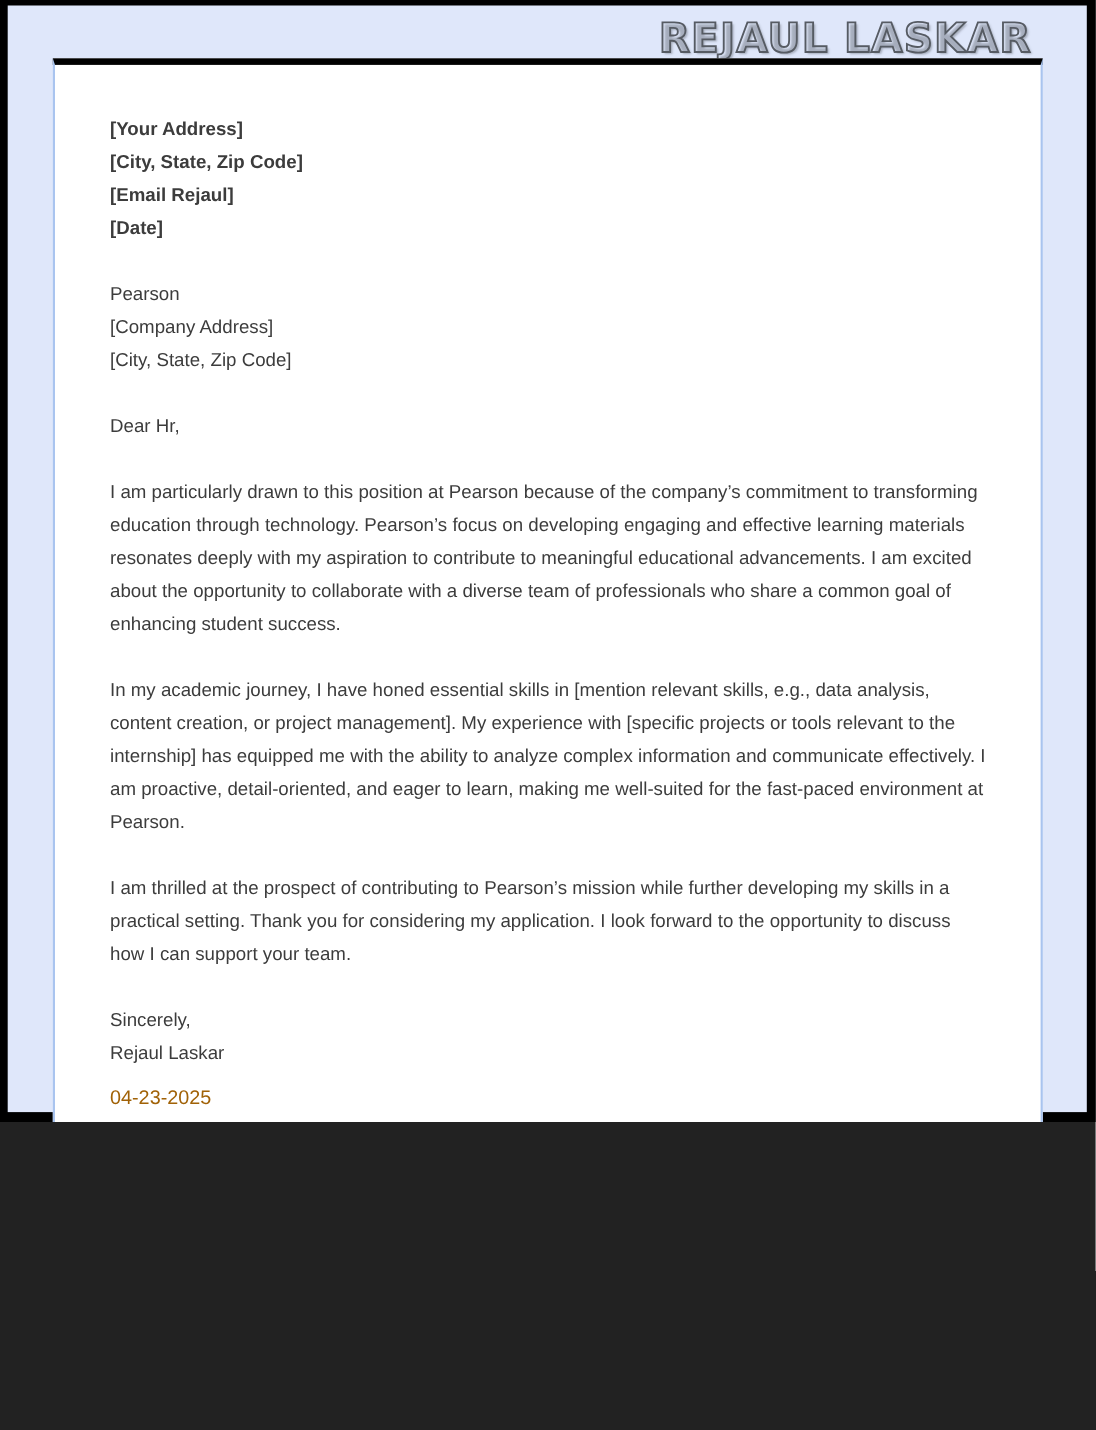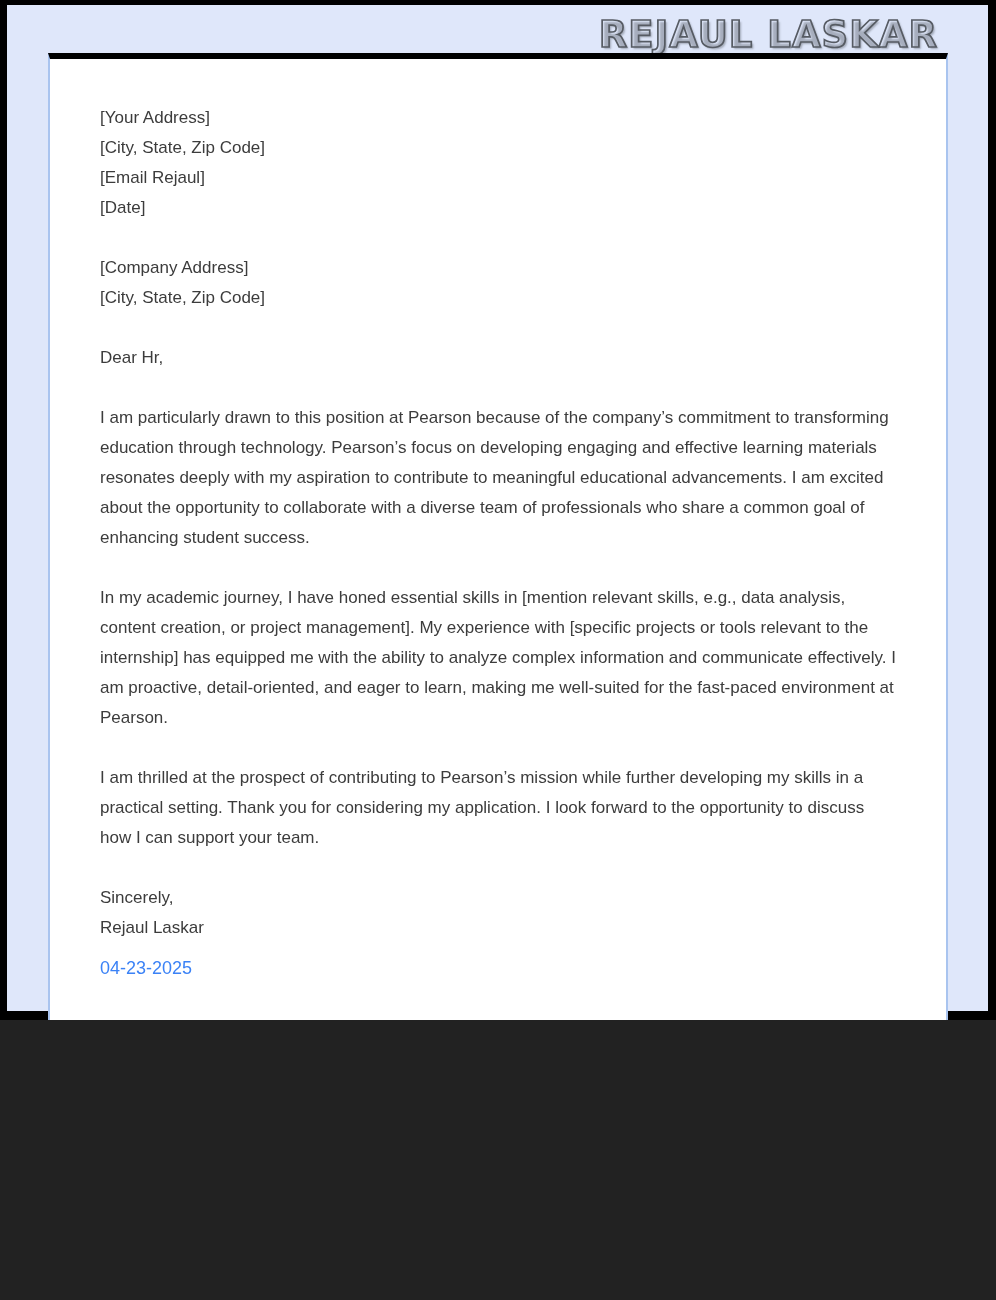--- a/index.html
+++ b/index.html
@@ -55,21 +55,21 @@
     background: #ffffff;
     border: 2px solid #a9c4ef;
     border-top: 6px solid #000000;
     padding: 44px 50px 0 50px;
     font-size: 17px;
     line-height: 30px;
     color: #3c3c3c;
   }
 
   .block { margin-top: 30px; }
-  .block.first { margin-top: 0; }
+  .block.first { margin-top: 0; font-weight: bold; }
 
   .para { margin-top: 30px; }
 
   .date-line {
     margin-top: 10px;
     font-size: 18px;
   }
 
   .watermark {
     position: absolute;
@@ -93,32 +93,33 @@
   <div class="doc">
 
     <div class="block first">
       <div>[Your Address]</div>
       <div>[City, State, Zip Code]</div>
       <div>[Email Rejaul]</div>
       <div>[Date]</div>
     </div>
 
     <div class="block">
+      <div>Pearson</div>
       <div>[Company Address]</div>
       <div>[City, State, Zip Code]</div>
     </div>
 
     <div class="block">Dear Hr,</div>
 
     <p class="para">I am particularly drawn to this position at Pearson because of the company’s commitment to transforming education through technology. Pearson’s focus on developing engaging and effective learning materials resonates deeply with my aspiration to contribute to meaningful educational advancements. I am excited about the opportunity to collaborate with a diverse team of professionals who share a common goal of enhancing student success.</p>
     <p class="para">In my academic journey, I have honed essential skills in [mention relevant skills, e.g., data analysis, content creation, or project management]. My experience with [specific projects or tools relevant to the internship] has equipped me with the ability to analyze complex information and communicate effectively. I am proactive, detail-oriented, and eager to learn, making me well-suited for the fast-paced environment at Pearson.</p>
     <p class="para">I am thrilled at the prospect of contributing to Pearson’s mission while further developing my skills in a practical setting. Thank you for considering my application. I look forward to the opportunity to discuss how I can support your team.</p>
 
     <div class="block">
       <div>Sincerely,</div>
       <div>Rejaul Laskar</div>
     </div>
 
-    <div class="date-line" style="color: #3b82f6;">04-23-2025</div>
+    <div class="date-line" style="color: #a16207;">04-23-2025</div>
 
     <div class="watermark">Lazyapply.com</div>
   </div>
 </div>
 
 </body></html>

